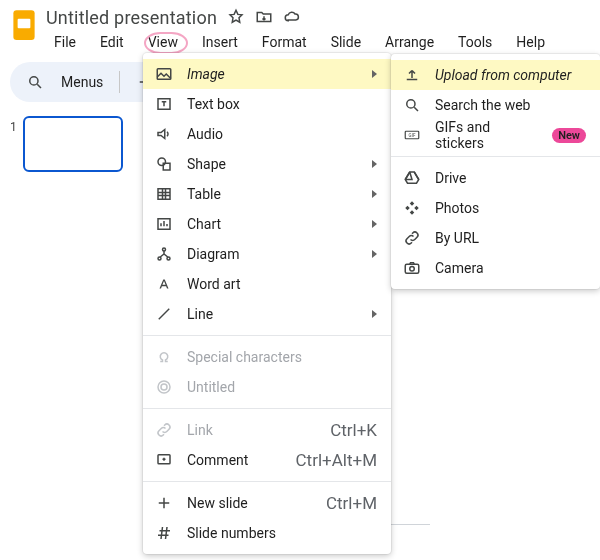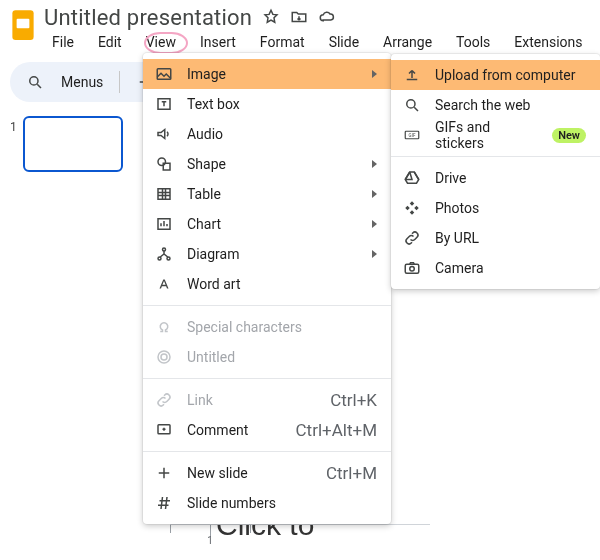--- a/index.html
+++ b/index.html
@@ -24,21 +24,21 @@
   .logo {
     width: 28px; height: 38px;
     display: flex; align-items: center; justify-content: center;
   }
   .logo svg { width: 26px; height: 34px; }
   .titlecol { flex: 1; }
   .titlerow {
     display: flex; align-items: center; gap: 10px;
     height: 22px;
   }
-  .doc-title { font-size: 22px; color: #444746; letter-spacing: .2px; }
+  .doc-title { font-size: 18px; color: #444746; letter-spacing: .2px; }
   .tb-icon { width: 18px; height: 18px; color: #444746; display:flex; align-items:center; justify-content:center; }
   .tb-icon svg { width: 18px; height: 18px; }
   .menubar {
     display: flex;
     gap: 8px;
     padding-top: 2px;
   }
   .menubar .mi {
     padding: 4px 8px;
     border-radius: 4px;
@@ -110,34 +110,34 @@
   }
   .menu.primary { top: 53px; left: 143px; width: 248px; }
   .menu.sub { top: 54px; left: 391px; width: 209px; }
   .mrow {
     display: flex; align-items: center;
     height: 30px;
     padding: 0 14px 0 12px;
     gap: 14px;
     position: relative;
   }
-  .mrow.hover { background:#fdba74; }
+  .mrow.hover { background:#fef9c3;font-style:italic; }
   .mrow .ic { width:18px; text-align:center; color:#444746; display:flex; justify-content:center; }
   .mrow .ic svg { width:18px; height:18px; }
   .mrow .lbl { flex:1; }
   .mrow .sc { color:#5f6368; font-size:17px; }
   .mrow.disabled { color:#a3a6ab; }
   .mrow.disabled .ic { color:#c2c5c9; }
   .mrow .tri {
     width:0;height:0;border-top:4px solid transparent;border-bottom:4px solid transparent;border-left:5px solid #646464;
     margin-left:6px;
   }
   .msep { height:1px; background:#e4e6e9; margin:6px 0; }
   .badge {
-    background:#bef264; color:#1f1f1f;
+    background:#ec4899; color:#1f1f1f;
     font-size:11px; font-weight:600;
     padding:1px 6px; border-radius:8px;
     margin-left:6px;
   }
   .ruler {
     position:absolute;
     left: 170px; top: 524px;
     width: 260px; height: 24px;
     border-top: 1px solid #d0d4d9;
   }
@@ -177,21 +177,20 @@
     </div>
     <div class="menubar">
       <div class="mi">File</div>
       <div class="mi">Edit</div>
       <div class="mi">View</div>
       <div class="mi">Insert</div>
       <div class="mi">Format</div>
       <div class="mi">Slide</div>
       <div class="mi">Arrange</div>
       <div class="mi">Tools</div>
-      <div class="mi">Extensions</div>
       <div class="mi">Help</div>
     </div>
   </div>
 </div>
 
 <div class="annot-insert" style="top:32px;left:144px;width:44px;height:22px;"></div>
 <div class="annot-insert" style="top:56px;left:148px;width:74px;height:24px;"></div>
 
 <div class="toolbar">
   <div class="tbtn">
@@ -307,20 +306,29 @@
     <span class="tri"></span>
   </div>
   <div class="mrow">
     <span class="ic">
         <svg viewBox="0 0 24 24" fill="currentColor">
           <path d="M6 18L11 6h2l5 12h-2l-1.2-3H9.2L8 18H6zm3.9-5h4.2L12 8l-2.1 5z"></path>
         </svg>
       </span>
     <span class="lbl">Word art</span>
   </div>
+  <div class="mrow">
+    <span class="ic">
+        <svg viewBox="0 0 24 24" stroke="currentColor" stroke-width="2">
+          <path d="M5 19L19 5"></path>
+        </svg>
+      </span>
+    <span class="lbl">Line</span>
+    <span class="tri"></span>
+  </div>
   <div class="msep"></div>
   <div class="mrow disabled">
     <span class="ic">
         <svg viewBox="0 0 24 24" fill="none" stroke="currentColor" stroke-width="2">
           <path d="M7 18h3v-2a5 5 0 114 0v2h3"></path>
         </svg>
       </span>
     <span class="lbl">Special characters</span>
   </div>
   <div class="mrow disabled">

